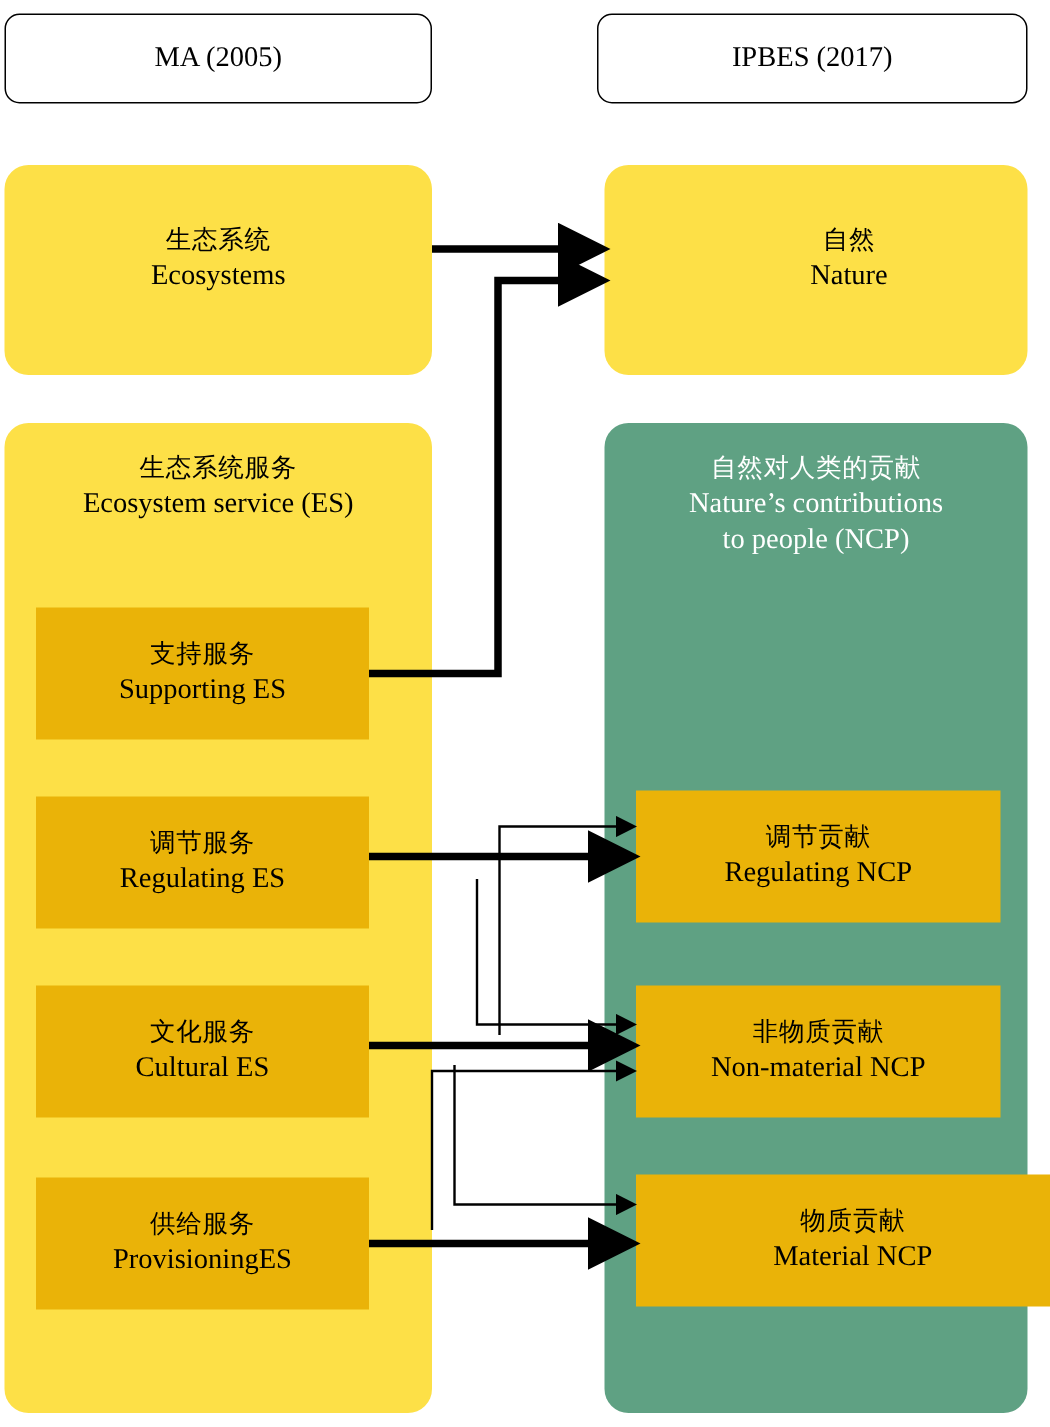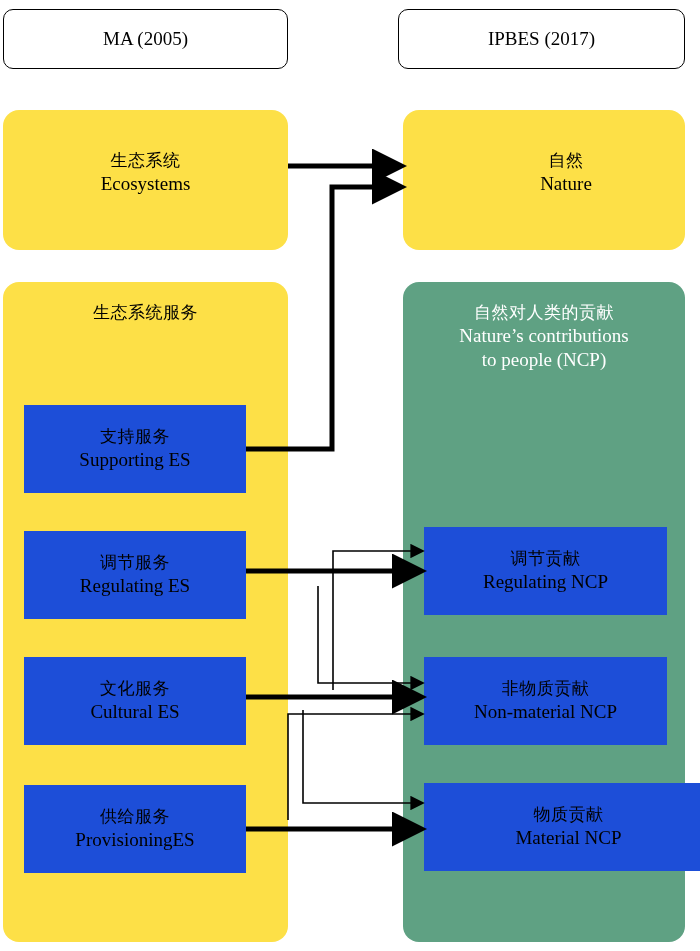--- a/index.html
+++ b/index.html
@@ -103,21 +103,21 @@
     display: block;
     font-family: "DejaVu Sans", sans-serif;
     font-size: 17px;
     letter-spacing: 0.5px;
   }
   .en {
     display: block;
   }
   .wbox {
     position: absolute;
-    background: #1d4ed8;
+    background: #eab308;
     display: flex;
     flex-direction: column;
     align-items: center;
     justify-content: center;
     font-size: 19px;
     line-height: 1.28;
     box-sizing: border-box;
     text-align: center;
   }
   
@@ -171,20 +171,21 @@
   <div class="panel grey" id="p-nature">
     <div class="panel-title" id="t-nature">
       <span class="cn">自然</span>
       <span class="en">Nature</span>
     </div>
   </div>
 
   <div class="panel grey" id="p-es">
     <div class="panel-title" id="t-es">
       <span class="cn">生态系统服务</span>
+      <span class="en">Ecosystem service (ES)</span>
     </div>
   </div>
 
   <div class="panel green" id="p-ncp">
     <div class="panel-title" id="t-ncp">
       <span class="cn">自然对人类的贡献</span>
       <span class="en">Nature’s contributions</span>
       <span class="en">to people (NCP)</span>
     </div>
   </div>

